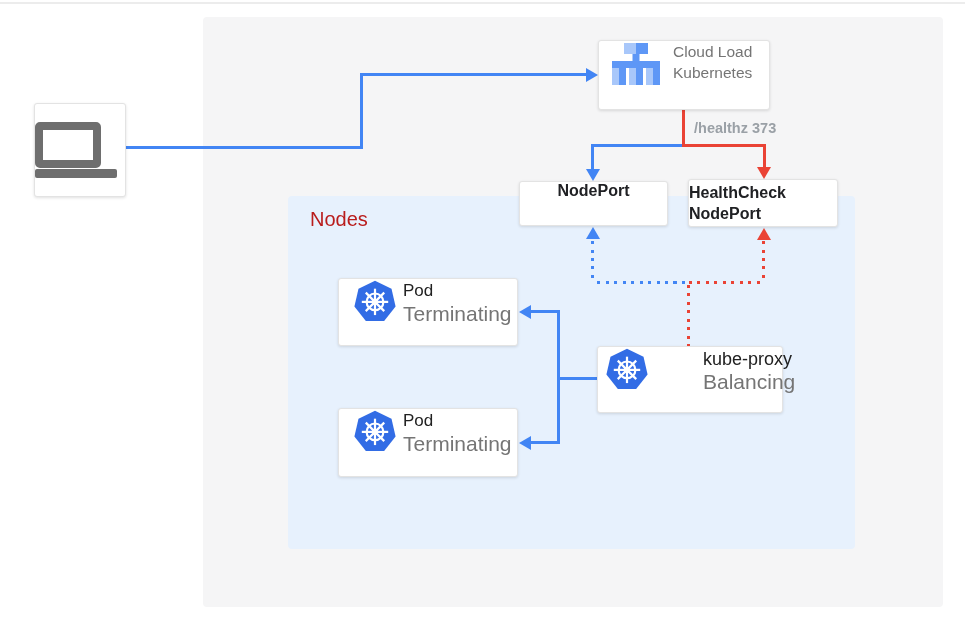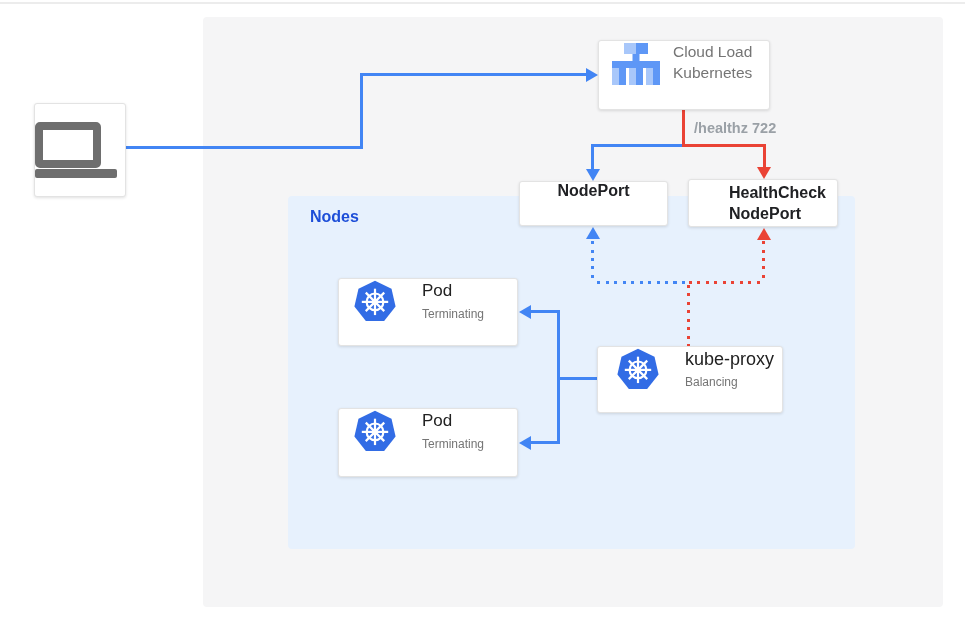--- a/index.html
+++ b/index.html
@@ -7,45 +7,45 @@
     --panel_bg:#F5F5F6; --nodes_bg:#E7F1FD; --gray_icon:#6E6E6E;
     --text_dark:#212121; --text_gray:#757575; --healthz_gray:#9AA0A6;
     --clb_light:#A8C7FA; --clb_medium:#5E97F6; --card_border:#E3E3E3;
   }
   *{margin:0;padding:0;box-sizing:border-box;}
   body{background:#ffffff;font-family:"Liberation Sans", sans-serif;}
   .canvas{position:relative;width:965px;height:623px;background:#ffffff;overflow:hidden;}
   .hairline{position:absolute;left:0;top:2px;width:965px;height:2px;background:#ECECEC;}
   .panel{position:absolute;left:203px;top:17px;width:740px;height:590px;background:var(--panel_bg);border-radius:4px;}
   .nodes-panel{position:absolute;left:288px;top:196px;width:567px;height:353px;background:var(--nodes_bg);border-radius:4px;}
-  .nodes-label{position:absolute;left:310px;top:208px;font-size:16px;color:#1d4ed8;font-weight:bold;}
+  .nodes-label{position:absolute;left:310px;top:208px;font-size:20px;color:#b91c1c;}
 
   .card{position:absolute;background:#ffffff;border:1px solid var(--card_border);border-radius:3px;
         box-shadow:0 1px 3px rgba(0,0,0,0.12);display:flex;align-items:flex-start;}
 
   
   .laptop-card{left:34px;top:103px;width:92px;height:94px;flex-direction:column;justify-content:center;}
   .laptop-screen{width:66px;height:46px;border:8px solid var(--gray_icon);border-radius:5px;background:#ffffff;}
   .laptop-base{width:82px;height:9px;background:var(--gray_icon);border-radius:2px;margin-top:1px;}
 
   
   .clb-card{left:598px;top:40px;width:172px;height:70px;padding-left:11px;}
   .clb-text{margin-left:11px;font-size:15.5px;line-height:21px;color:var(--text_gray);}
 
   
   .port-card{justify-content:center;text-align:center;font-weight:bold;color:#202124;font-size:16px;}
   .nodeport-card{left:519px;top:181px;width:149px;height:45px;}
-  .hcnp-card{left:688px;top:179px;width:150px;height:48px;line-height:21px;flex-direction:column;padding-left:40px;}
+  .hcnp-card{left:688px;top:179px;width:150px;height:48px;line-height:21px;flex-direction:column;}
 
   
   .pod-card{left:338px;width:180px;height:68px;padding-left:14px;}
-  .kp-card{left:597px;top:346px;width:186px;height:67px;padding-left:18px;}
-  .k8s-text{margin-left:25px;}
+  .kp-card{left:597px;top:346px;width:186px;height:67px;padding-left:7px;gap:48px;}
+  .k8s-text{margin-left:6px;}
   .k8s-title{font-size:17px;color:var(--text_dark);line-height:24px;}
-  .k8s-sub{font-size:12px;color:var(--text_gray);line-height:22px;}
+  .k8s-sub{font-size:21px;color:var(--text_gray);line-height:22px;}
   .kp-card .k8s-title{font-size:18px;}
 
   .healthz{position:absolute;left:694px;top:120px;font-size:14.5px;font-weight:bold;color:var(--healthz_gray);}
 
   
   .ln{position:absolute;}
   .h-blue{height:3px;background:var(--blue);}
   .v-blue{width:3px;background:var(--blue);}
   .h-red{height:3px;background:var(--red);}
   .v-red{width:3px;background:var(--red);}
@@ -123,21 +123,21 @@
         <rect x="36" y="27" width="7" height="17" fill="var(--clb_light)"></rect>
         <rect x="43" y="27" width="7" height="17" fill="var(--clb_medium)"></rect>
       </svg>
     </span>
     <div class="clb-text">
       <div>Cloud Load</div>
       <div>Kubernetes</div>
     </div>
   </div>
 
-  <div class="healthz">/healthz 722</div>
+  <div class="healthz">/healthz 373</div>
 
   <div class="card port-card nodeport-card">
     <span>NodePort</span>
   </div>
   <div class="card port-card hcnp-card">
     <span>HealthCheck</span>
     <span>NodePort</span>
   </div>
 
   <div class="card pod-card" style="top:278px;">

